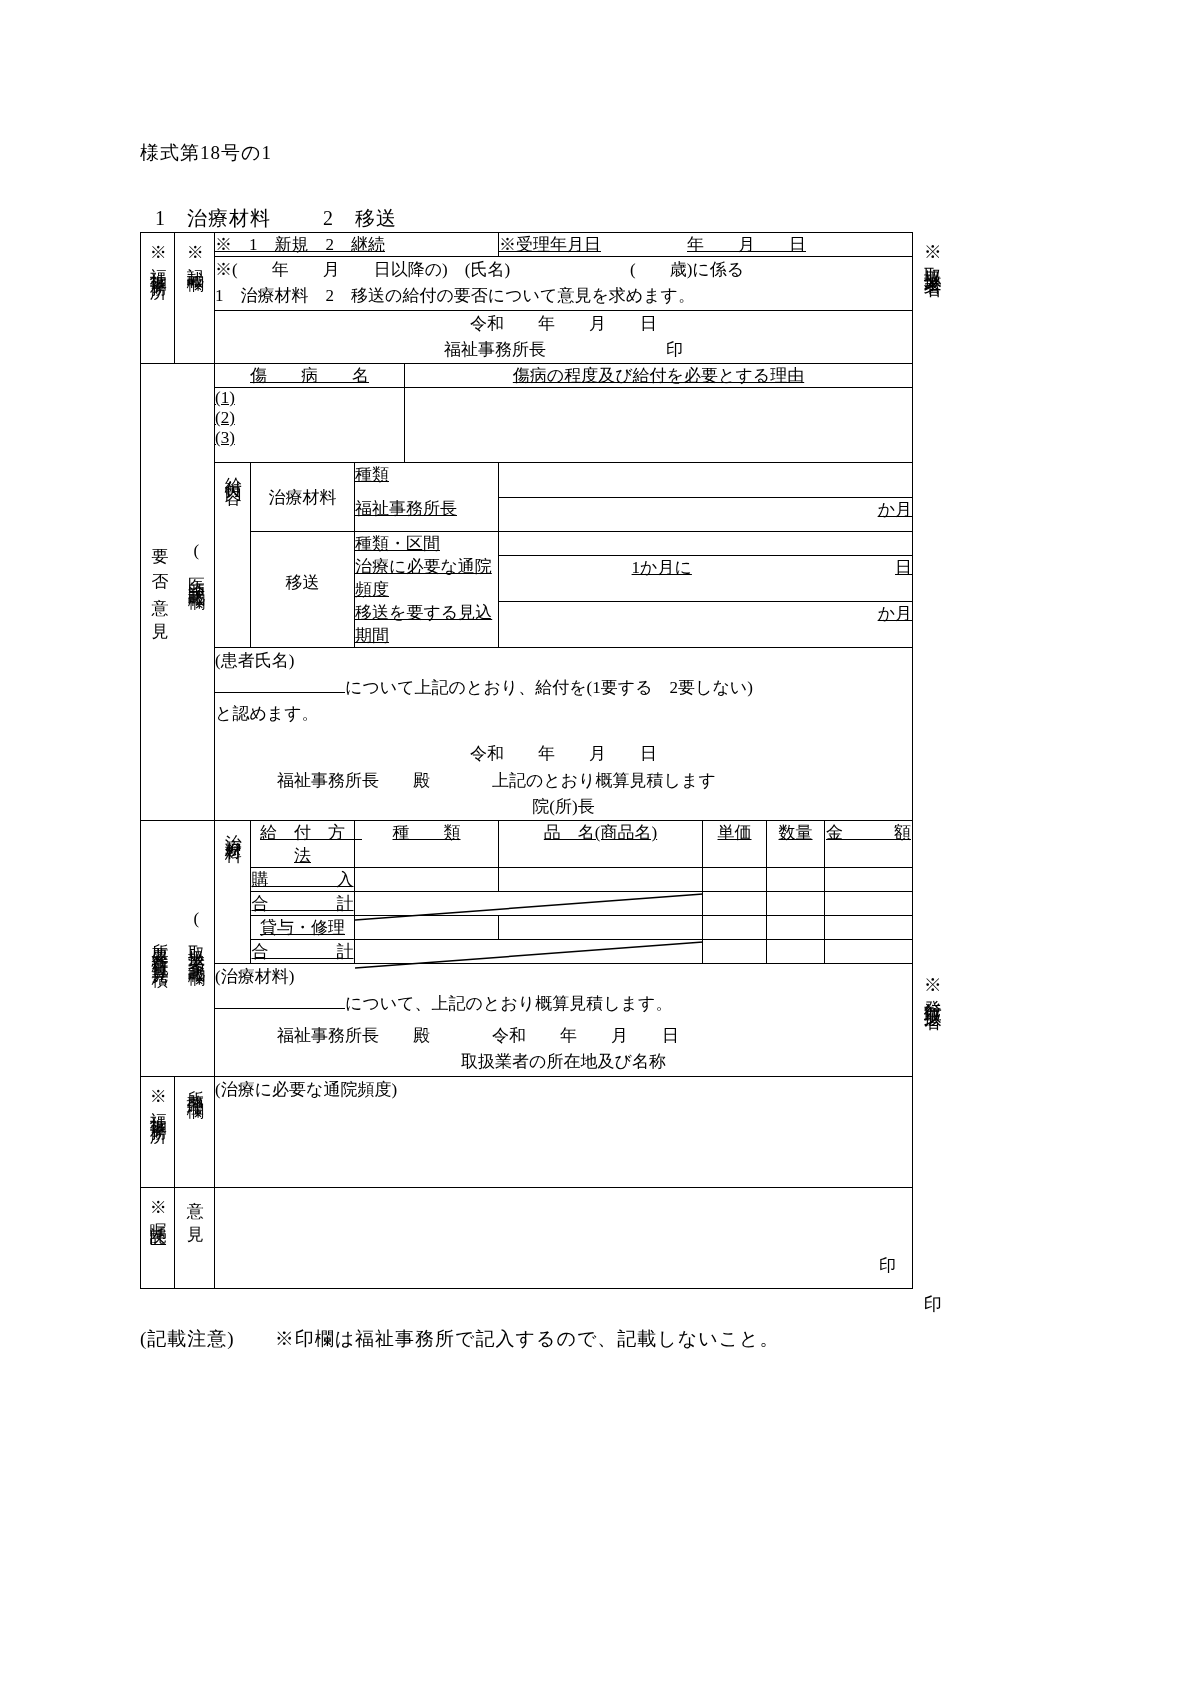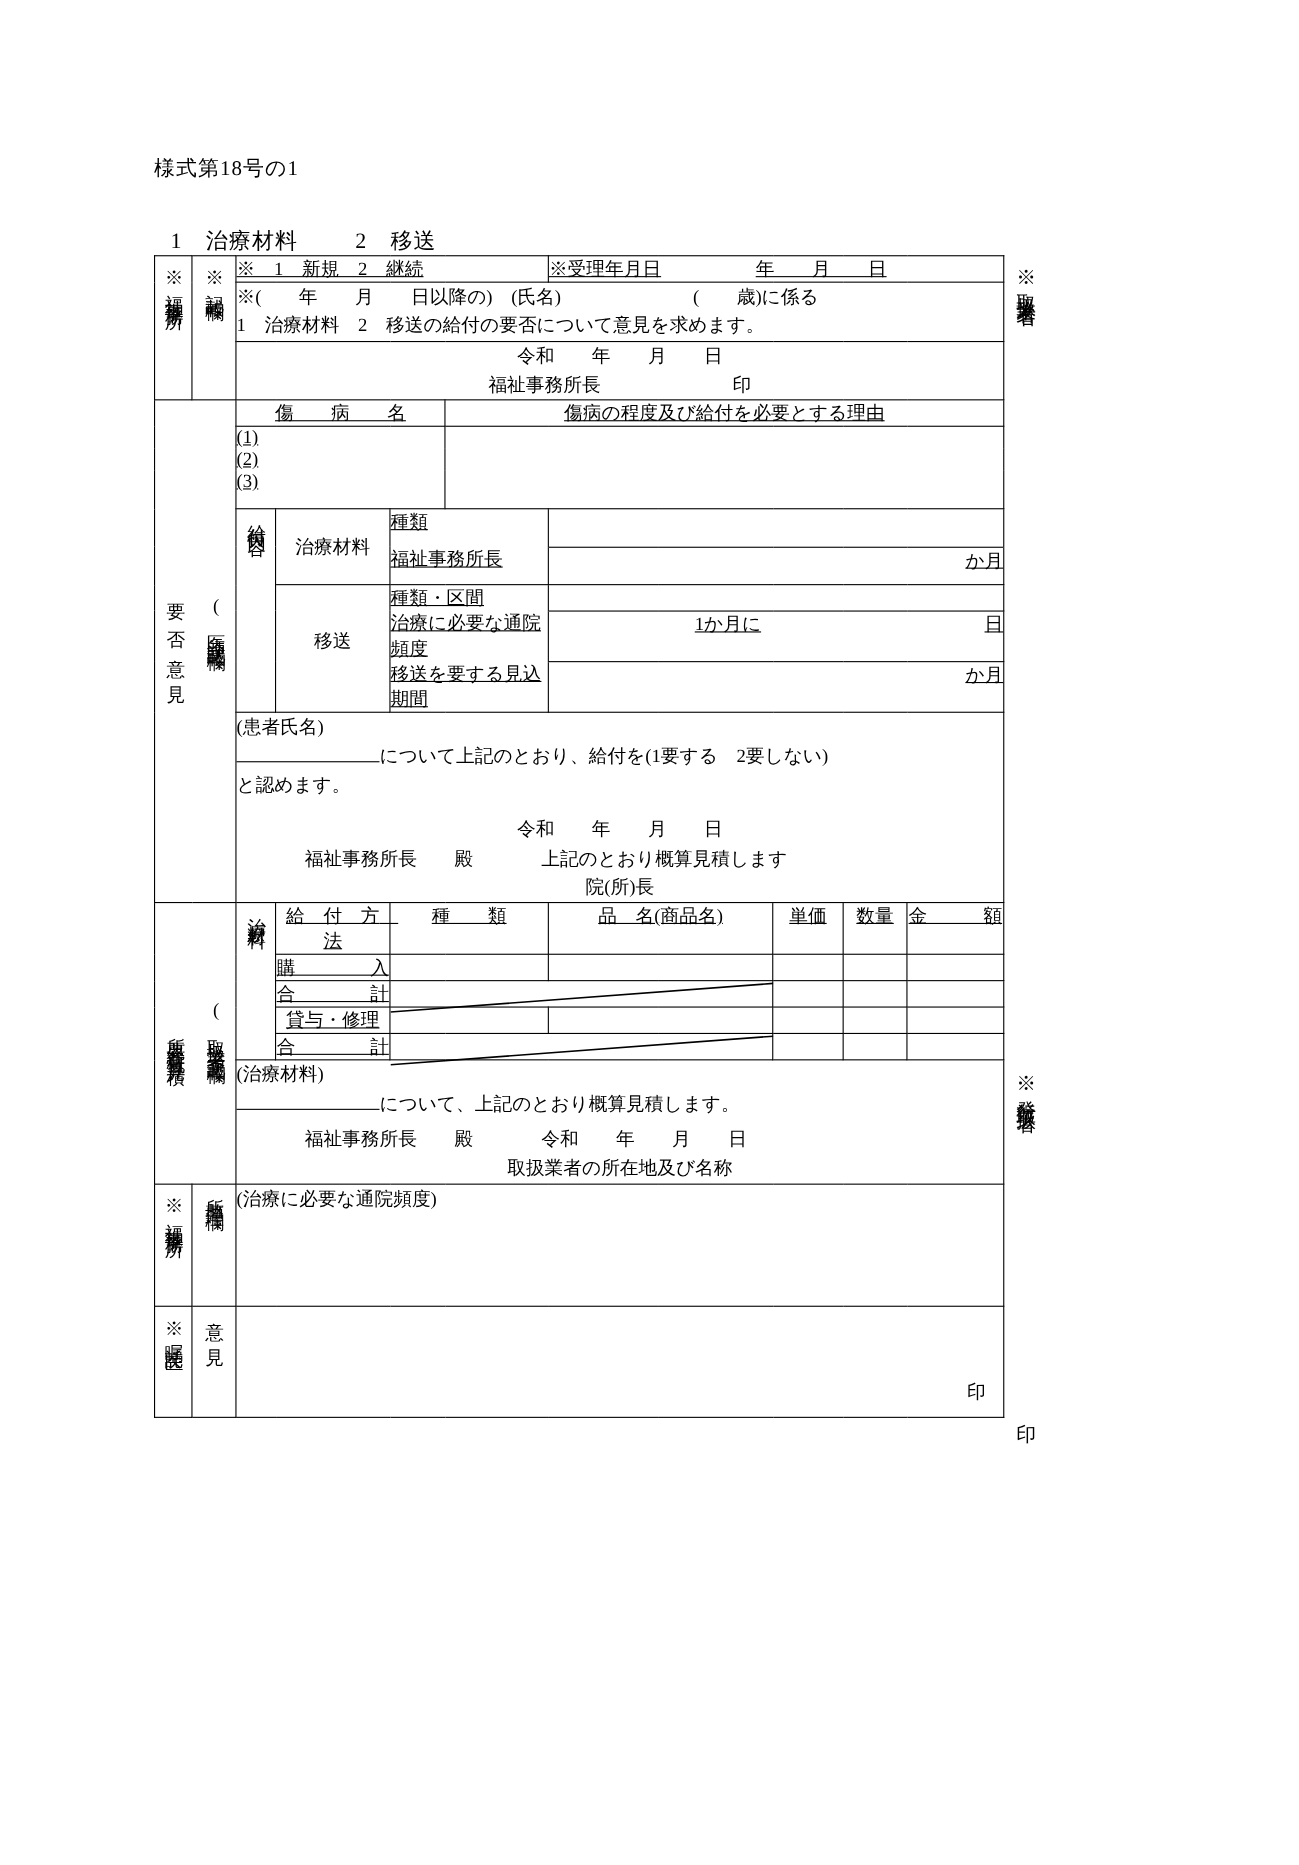--- a/index.html
+++ b/index.html
@@ -353,14 +353,15 @@
               <span class="vtext">意　見</span>
             </div>
       </td>
       <td colspan="9" class="cellpad2" style="height:100px;position:relative;">
         <div style="position:absolute;right:16px;bottom:8px;">印</div>
       </td>
     </tr>
   </tbody>
     </table>
 
+  <div class="bottom-note">(記載注意)　　※印欄は福祉事務所で記入するので、記載しないこと。</div>
 
 </div>
 
 </body></html>

